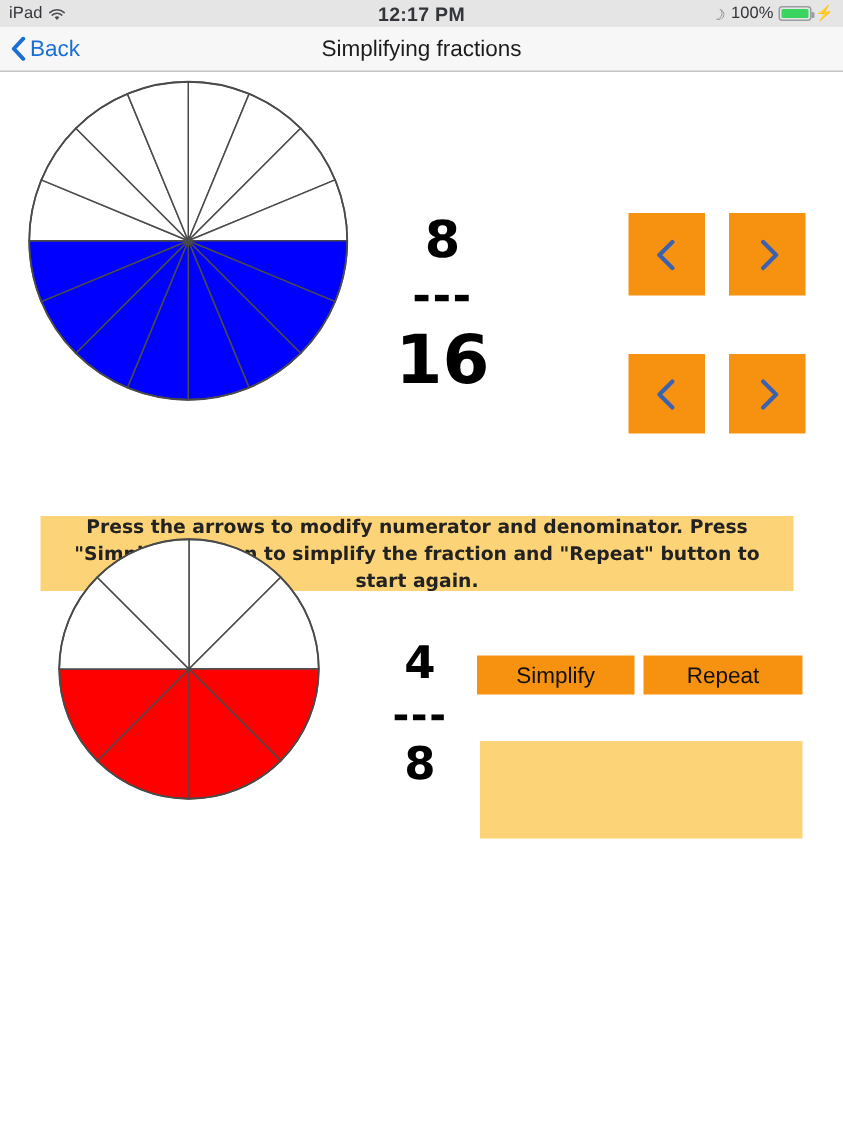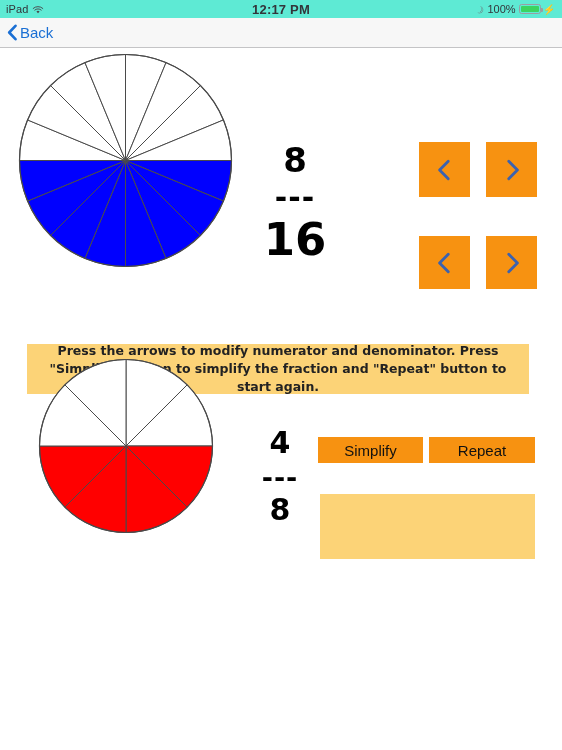--- a/index.html
+++ b/index.html
@@ -10,21 +10,21 @@
     background: #ffffff;
     font-family: "Liberation Sans", sans-serif;
     overflow: hidden;
     position: relative;
   }
 
   
   #status-bar {
     height: 18px;
     width: 100%;
-    background: #5eead4;
+    background: #e5e5e5;
     display: flex;
     align-items: center;
     font-size: 11px;
     color: #33353a;
     padding: 0 6px;
     position: relative;
   }
   .sb-left { display: flex; align-items: center; gap: 4px; }
   .sb-device { font-size: 11px; font-weight: 400; letter-spacing: .1px; }
   .wifi-icon { display: inline-block; width: 12px; height: 10px; position: relative; top: 1px; }
@@ -156,20 +156,21 @@
 
 <div id="nav-bar">
   <div id="back-button">
     <span>
       <svg class="chev-left-svg" viewBox="0 0 11 17">
         <polyline points="8.5,1.8 2.2,8.5 8.5,15.2" fill="none" stroke="#1a6fd4" stroke-width="2.6" stroke-linecap="round" stroke-linejoin="round"></polyline>
       </svg>
     </span>
     <span>Back</span>
   </div>
+  <div id="nav-title">Simplifying fractions</div>
 </div>
 
 <div id="content">
 
   <div class="pie-wrap" style="left:18px; top:5px;">
     <svg class="pie-svg" id="top-pie" width="215" height="215" viewBox="0 0 215 215">
         <path d="M 107.5 107.5 L 107.50 1.50 A 106 106 0 0 1 148.06 9.57 Z" fill="#ffffff" stroke="#4a4a4a" stroke-width="1"></path>
         <path d="M 107.5 107.5 L 148.06 9.57 A 106 106 0 0 1 182.45 32.55 Z" fill="#ffffff" stroke="#4a4a4a" stroke-width="1"></path>
         <path d="M 107.5 107.5 L 182.45 32.55 A 106 106 0 0 1 205.43 66.94 Z" fill="#ffffff" stroke="#4a4a4a" stroke-width="1"></path>
         <path d="M 107.5 107.5 L 205.43 66.94 A 106 106 0 0 1 213.50 107.50 Z" fill="#ffffff" stroke="#4a4a4a" stroke-width="1"></path>

